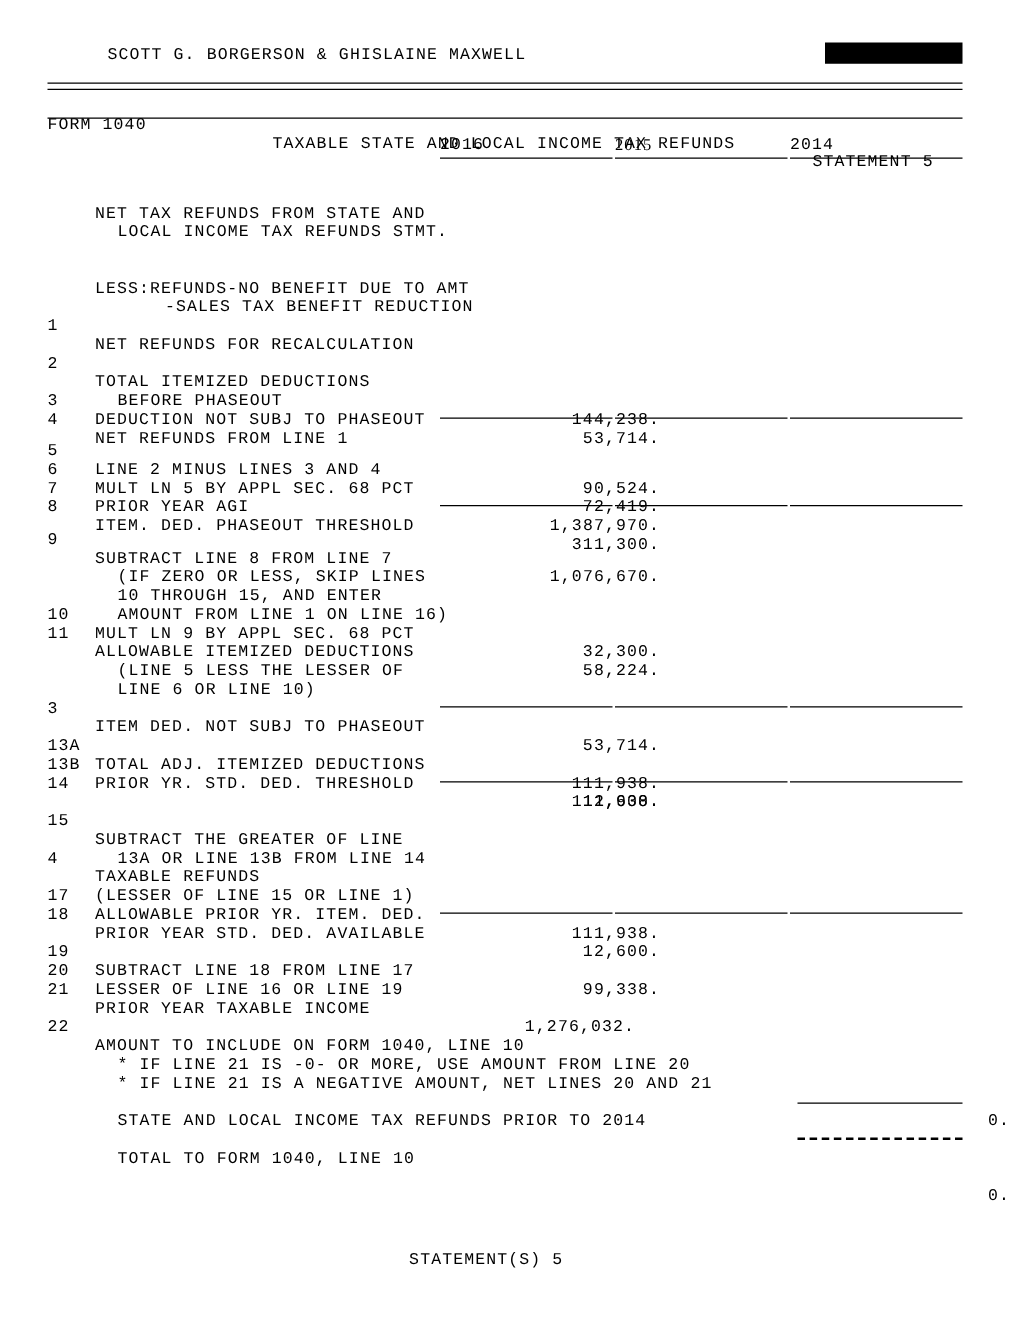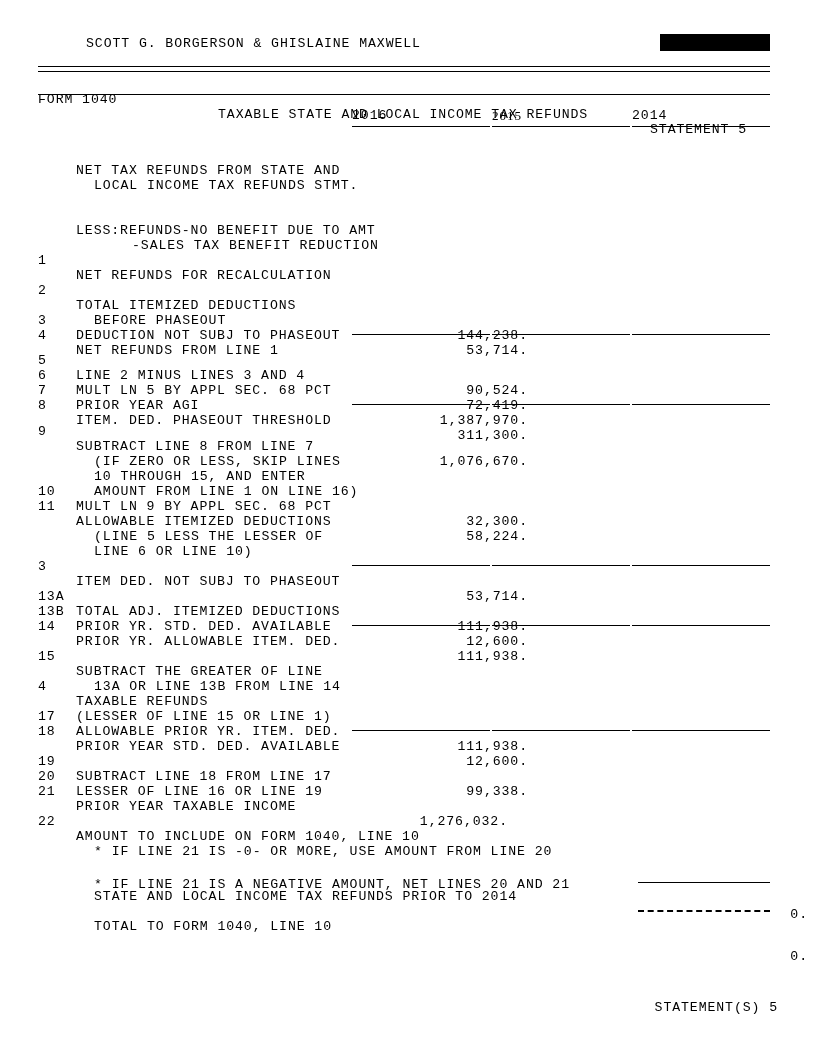--- a/index.html
+++ b/index.html
@@ -121,21 +121,21 @@
     position: absolute;
     left: 638px;
     width: 132px;
     border-top: 2px dashed #000;
     height: 0;
   }
   .stmtfoot {
     position: absolute;
     left: 0; top: 1000px;
     width: 778px;
-    text-align: right;
+    text-align: center;
     letter-spacing: 0.9px;
     white-space: pre;
   }
 </style>
 </head>
 <body>
 
 <div class="page">
 
   <div class="names">SCOTT G. BORGERSON &amp; GHISLAINE MAXWELL</div>
@@ -308,27 +308,26 @@
   <div class="hrule u3" style="top:565px"></div>
 
   <div class="row" style="top:574px">
     <span class="num">13A</span>
     <span class="lbl">TOTAL ADJ. ITEMIZED DEDUCTIONS</span>
     <span class="v1">111,938.</span>
     <span class="v3"></span>
   </div>
   <div class="row" style="top:589px">
     <span class="num">13B</span>
-    <span class="lbl">PRIOR YR. STD. DED. AVAILABLE</span>
+    <span class="lbl">PRIOR YR. STD. DED. THRESHOLD</span>
     <span class="v1">12,600.</span>
     <span class="v3"></span>
   </div>
   <div class="row" style="top:604px">
     <span class="num">14</span>
-    <span class="lbl">PRIOR YR. ALLOWABLE ITEM. DED.</span>
     <span class="v1">111,938.</span>
     <span class="v3"></span>
   </div>
 
   <div class="hrule u1" style="top:625px"></div>
   <div class="hrule u2" style="top:625px"></div>
   <div class="hrule u3" style="top:625px"></div>
 
   <div class="row" style="top:634px">
     <span class="num">15</span>
@@ -395,21 +394,21 @@
     <span class="lbl">AMOUNT TO INCLUDE ON FORM 1040, LINE 10</span>
     <span class="v1"></span>
     <span class="v3"></span>
   </div>
   <div class="row" style="top:814px">
     <span class="num"></span>
     <span class="lbl ind">* IF LINE 21 IS -0- OR MORE, USE AMOUNT FROM LINE 20</span>
     <span class="v1"></span>
     <span class="v3"></span>
   </div>
-  <div class="row" style="top:847px">
+  <div class="row" style="top:829px">
     <span class="num"></span>
     <span class="lbl ind">* IF LINE 21 IS A NEGATIVE AMOUNT, NET LINES 20 AND 21</span>
     <span class="v1"></span>
     <span class="v3">0.</span>
   </div>
   <div class="row" style="top:859px">
     <span class="num"></span>
     <span class="lbl ind">STATE AND LOCAL INCOME TAX REFUNDS PRIOR TO 2014</span>
     <span class="v1"></span>
     <span class="v3"></span>

